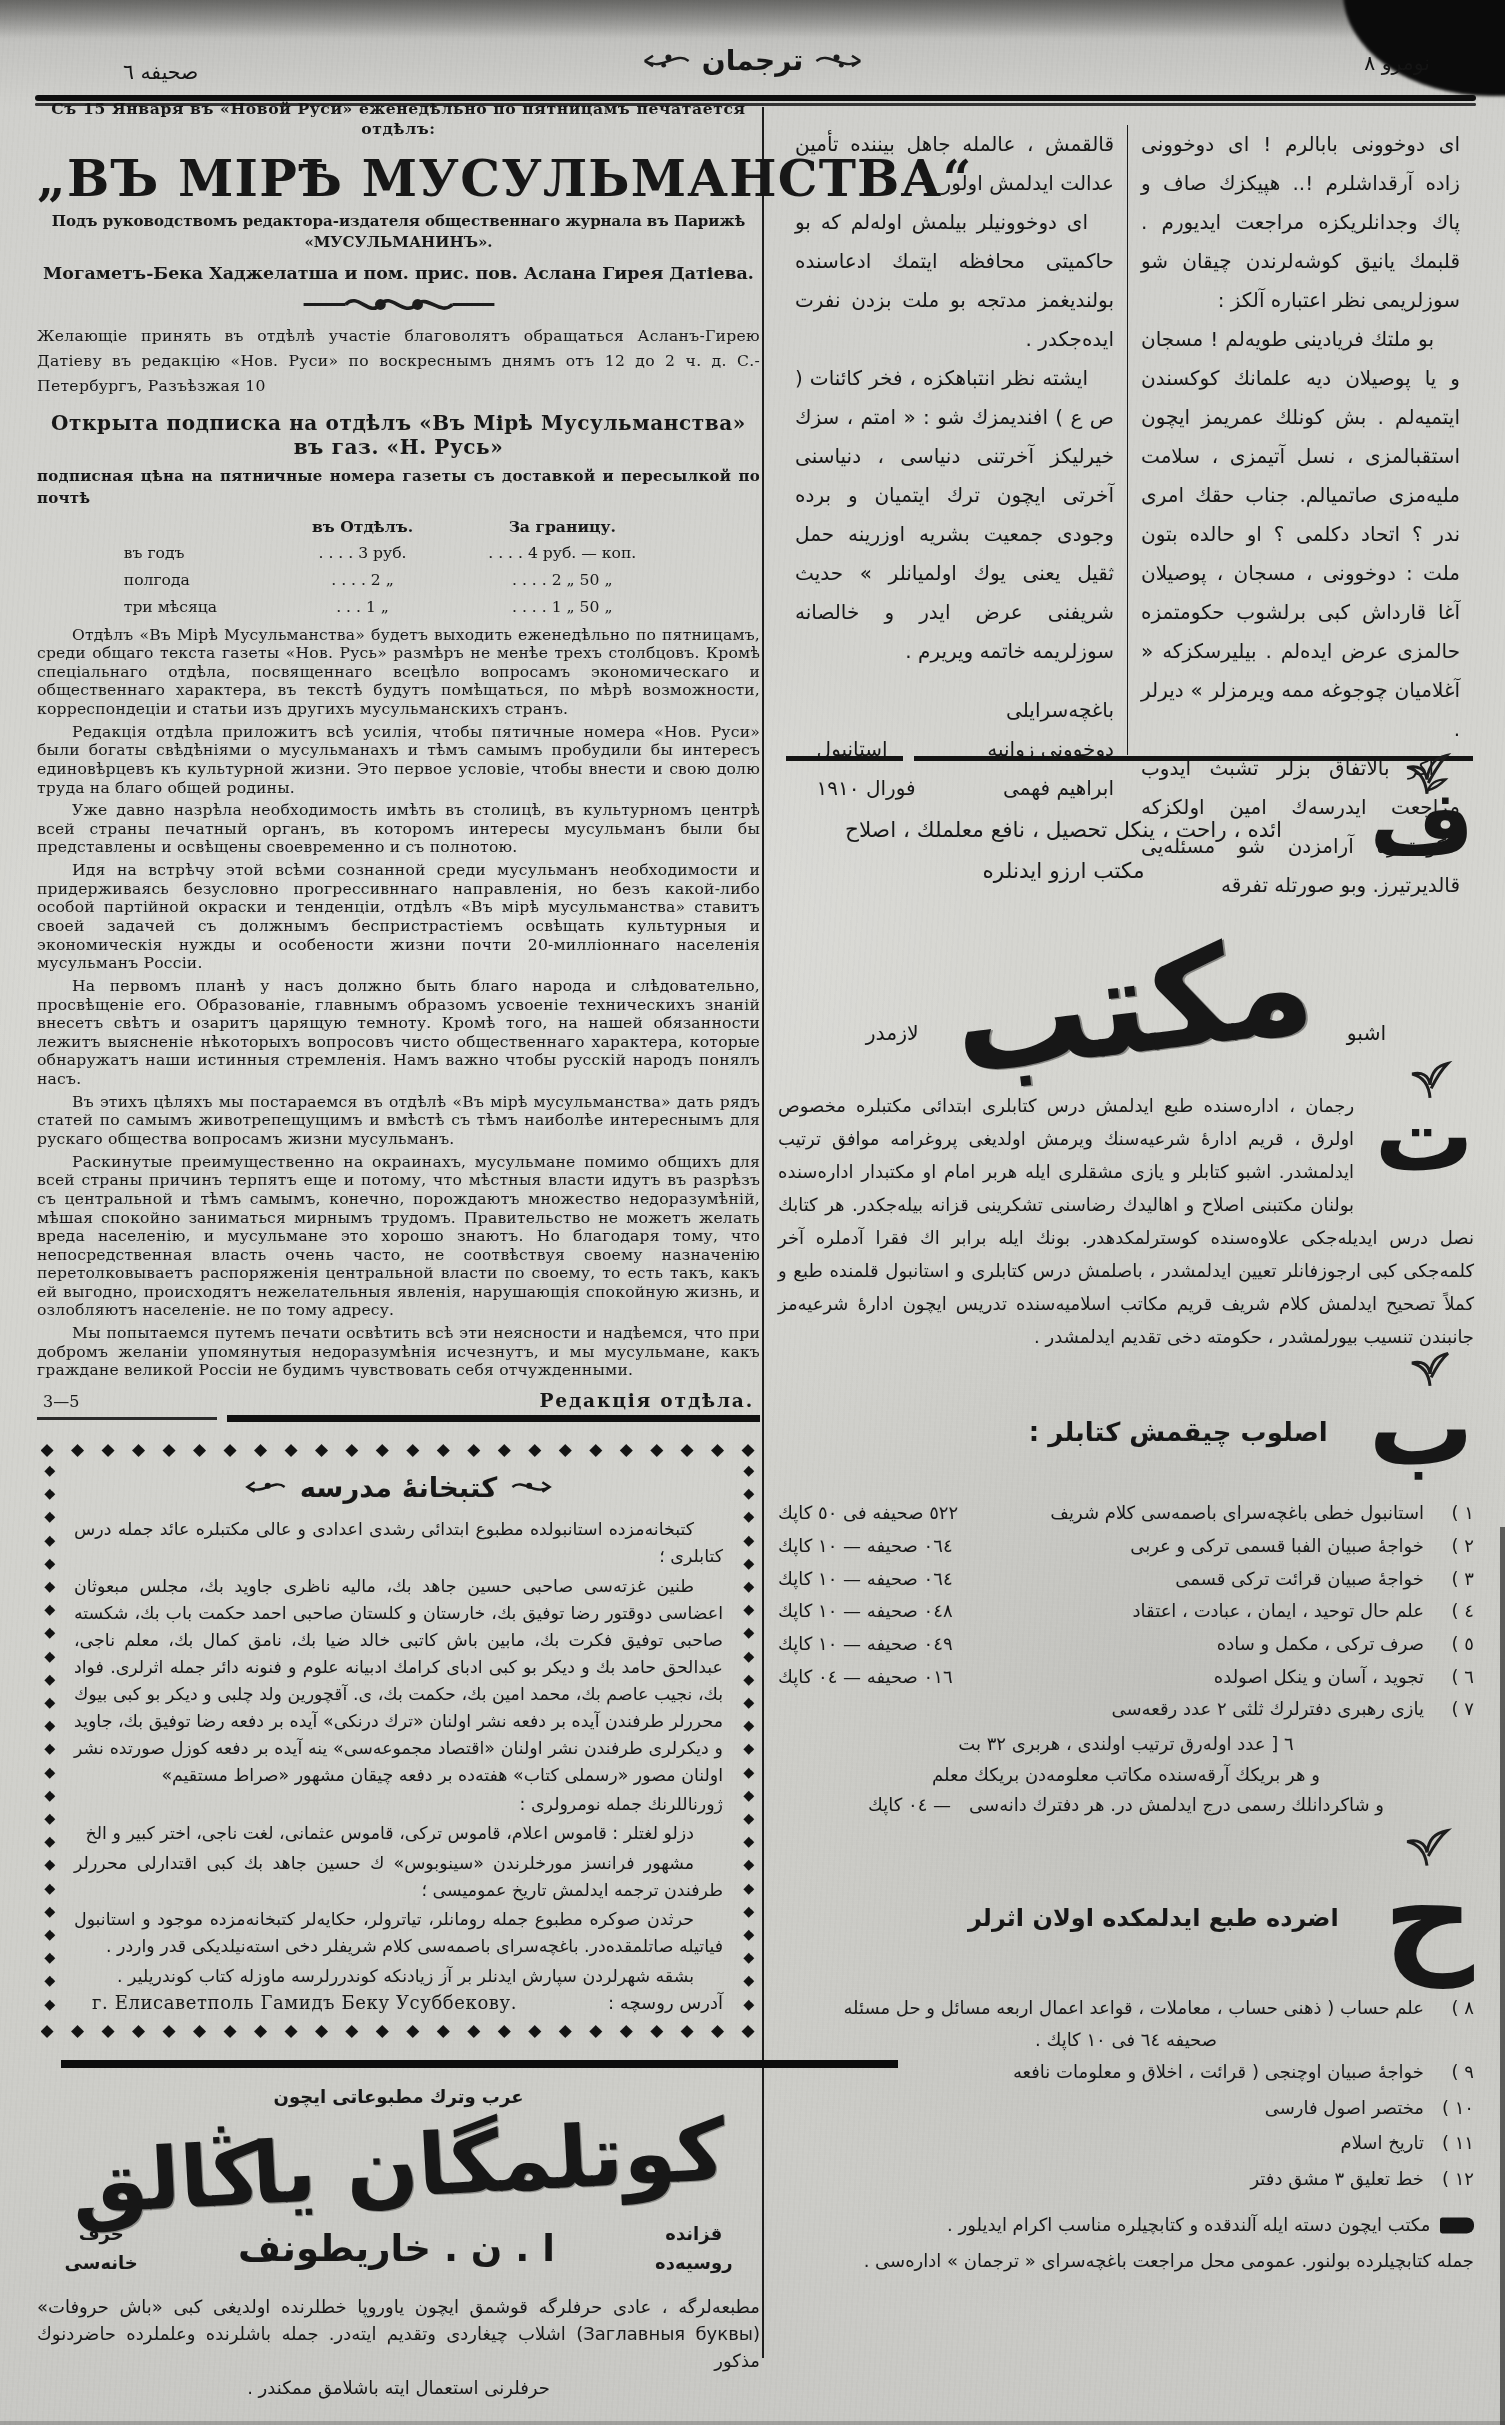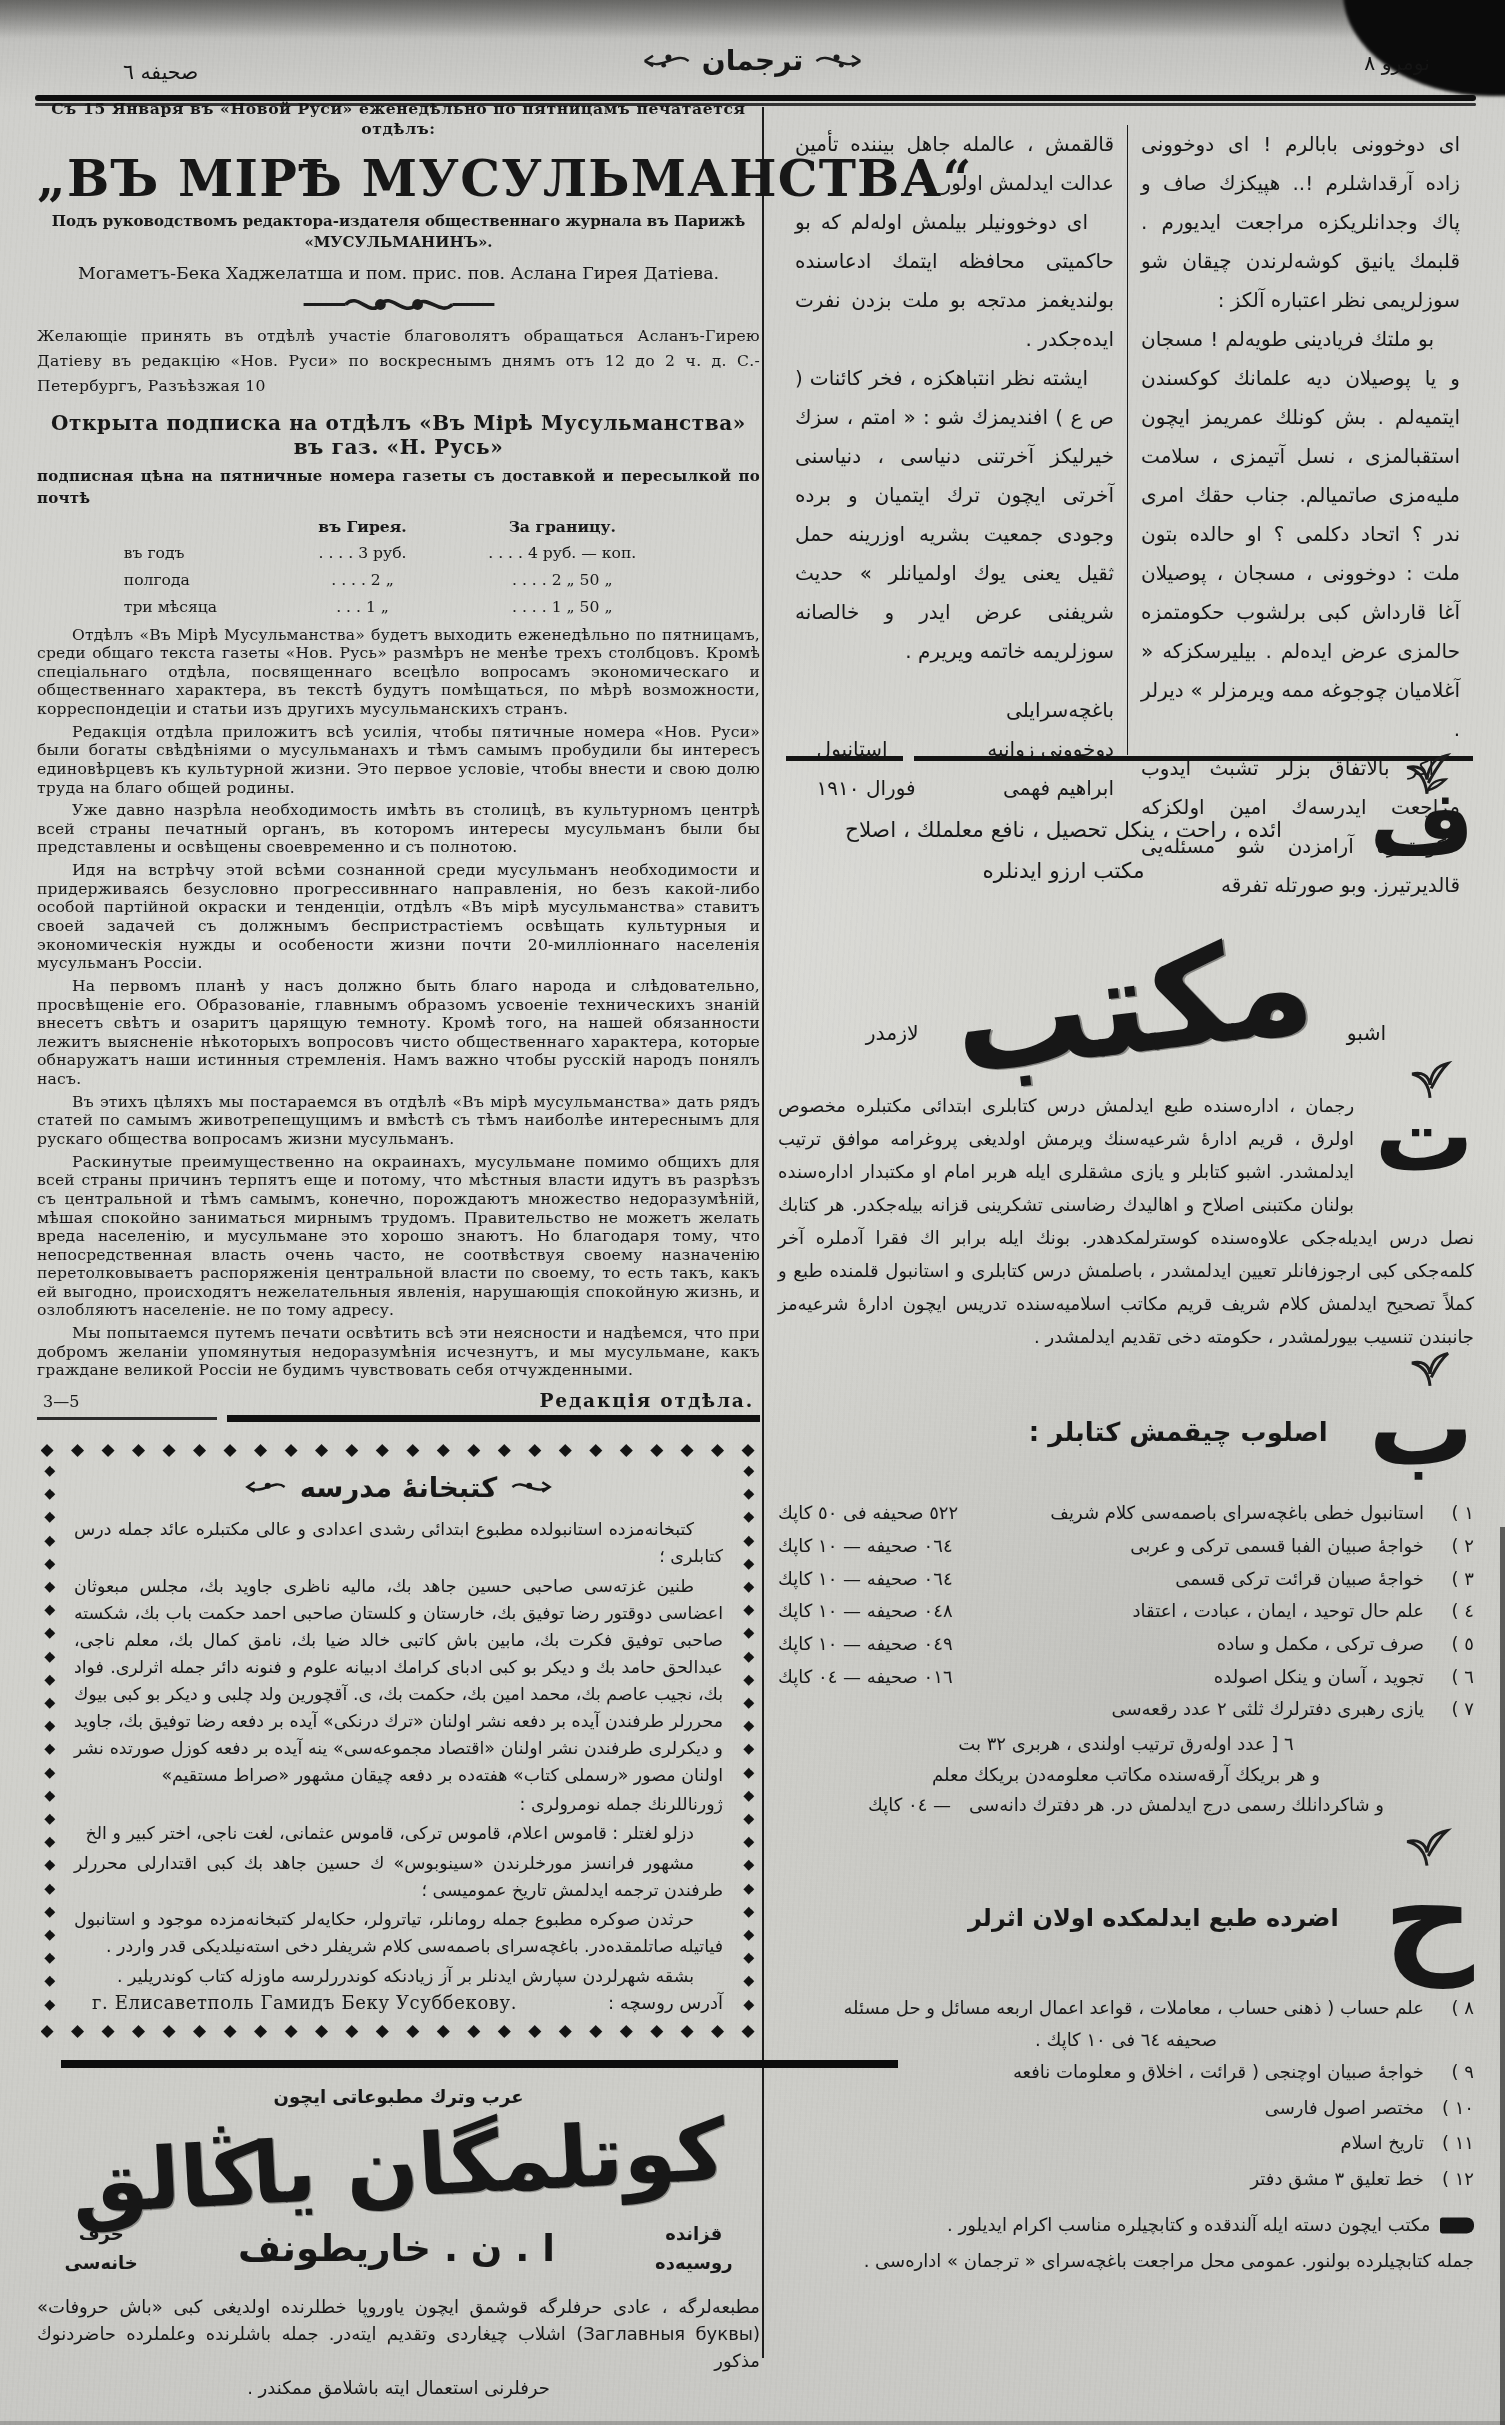--- a/index.html
+++ b/index.html
@@ -30,21 +30,21 @@
   .rule-double{position:absolute;left:35px;right:29px;top:95px;}
   .rule-double .a{height:6px;background:#0e0e0e;border-radius:3px;}
   .rule-double .b{height:2.4px;background:#333;margin-top:2.4px;border-radius:1.2px;}
   .v-divider{position:absolute;left:762px;top:107px;height:2251px;width:1.8px;background:#1b1b1b;}
 
   
   .left-col{position:absolute;left:37px;top:99px;width:723px;font-family:"DejaVu Serif",serif;}
   .kicker{font-size:15.6px;font-weight:bold;text-align:center;letter-spacing:0.6px;line-height:1.3;}
   .headline{font-size:50px;font-weight:bold;text-align:center;letter-spacing:1.2px;line-height:1.02;margin:13px 0 7.2px;white-space:nowrap;}
   .lead1{font-size:15px;font-weight:bold;text-align:center;line-height:1.45;}
-  .lead2{font-size:17.4px;font-weight:normal;text-align:center;line-height:1.4;margin-top:7.2px;}
+  .lead2{font-size:17.4px;font-weight:bold;text-align:center;line-height:1.4;margin-top:7.2px;}
   .orn-div{text-align:center;margin:7.2px 0 6px;height:25px;}
   .invite{font-size:15.6px;line-height:1.6;text-align:justify;letter-spacing:0.3px;}
   .sub-open{font-size:20px;font-weight:bold;text-align:center;letter-spacing:0.6px;margin-top:12px;}
   .sub-price{font-size:15px;font-weight:bold;line-height:1.5;text-align:justify;text-align-last:justify;margin-top:6px;letter-spacing:0.3px;}
   .price-table{width:76%;margin:7.2px auto 2.4px;font-size:15.6px;}
   .p-head{display:grid;grid-template-columns:150px 1fr 1.25fr;margin-bottom:3.6px;font-weight:bold;}
   .p-head span{text-align:center;}
   .prow{display:grid;grid-template-columns:150px 1fr 1.25fr;line-height:1.75;}
   .prow .lbl{text-align:left;}
   .prow .ru,.prow .ab{text-align:center;white-space:nowrap;}
@@ -176,21 +176,21 @@
           <circle cx="196" cy="19" r="9" fill="#1c1c1c"></circle>
         </svg>
     </div>
     <div class="invite">Желающіе принять въ отдѣлѣ участіе благоволятъ обращаться Асланъ-Гирею Датіеву въ редакцію «Нов. Руси» по воскреснымъ днямъ отъ 12 до 2 ч. д. С.-Петербургъ, Разъѣзжая 10</div>
     <div class="sub-open">Открыта подписка на отдѣлъ «Въ Мірѣ Мусульманства» въ газ. «Н. Русь»</div>
     <div class="sub-price">подписная цѣна на пятничные номера газеты съ доставкой и пересылкой по почтѣ</div>
 
     <div class="price-table">
       <div class="p-head">
         <span></span>
-        <span>въ Гирея.</span>
+        <span>въ Отдѣлъ.</span>
         <span>За границу.</span>
       </div>
       <div class="prow">
         <span class="lbl">въ годъ</span>
         <span class="ru">. . . .  3 руб.</span>
         <span class="ab">. . . .  4 руб. — коп.</span>
       </div>
       <div class="prow">
         <span class="lbl">полгода</span>
         <span class="ru">. . . .  2 „</span>

